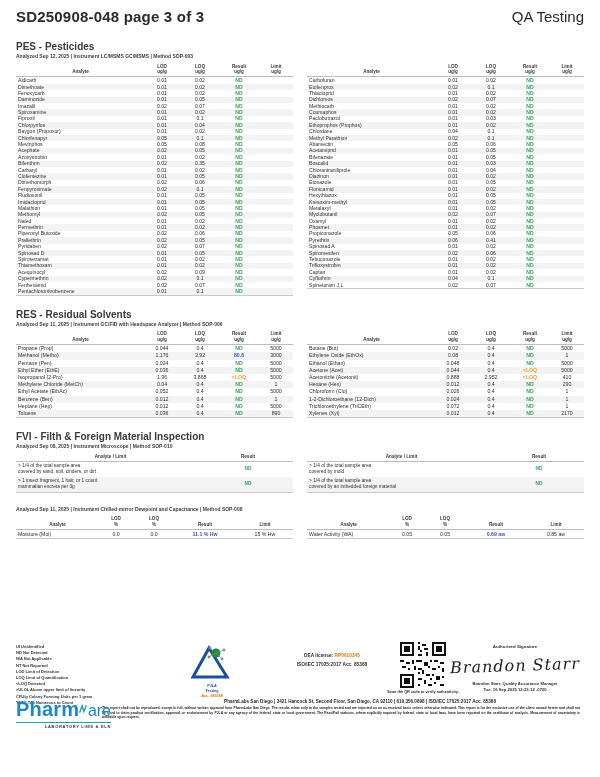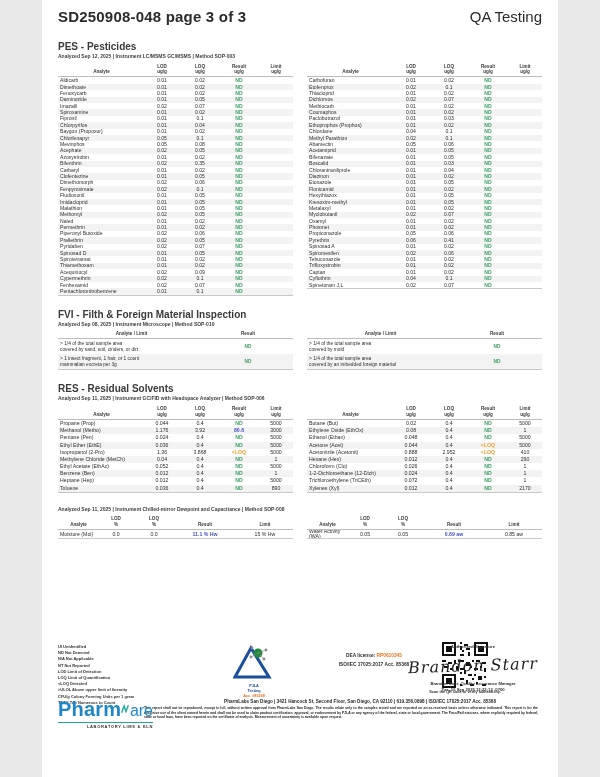--- a/index.html
+++ b/index.html
@@ -1,16 +1,16 @@
 <!DOCTYPE html>
 <html><head>
 <meta charset="utf-8">
 <style>
   html,body{margin:0;padding:0;background:#e8e8e8;}
-  .page{width:516px;height:777px;background:#fff;position:relative;margin:0 auto;
+  .page{width:600px;height:777px;background:#fff;position:relative;margin:0 auto;
         font-family:"Liberation Sans",sans-serif;color:#2e2e2e;overflow:hidden;}
   
   .hdr{position:absolute;top:8px;left:16px;right:16px;display:flex;justify-content:space-between;align-items:baseline;}
   .hdr .doc-title{font-size:15px;font-weight:700;color:#2b2b2b;letter-spacing:.2px;}
   .hdr .qa{font-size:15px;font-weight:500;color:#2b2b2b;}
   
   .content{position:absolute;top:41px;left:16px;right:16px;}
   .section{margin-bottom:13px;}
   .sec-title{font-size:10px;font-weight:700;color:#3a3a3a;margin:0 0 1px 0;}
   .sec-sub{font-size:5px;color:#3e3e3e;margin:0 0 3px 0;font-weight:700;}
@@ -638,67 +638,20 @@
                 <div class="cell c-num">0.07</div>
                 <div class="cell c-res res-nd">ND</div>
                 <div class="cell c-lim"></div>
               </div>
             </div>
         </div>
       </div>
     </div>
 
     <div class="section">
-      <div class="sec-title">FVI - Filth &amp; Foreign Material Inspection</div>
-      <div class="sec-sub">Analyzed Sep 08, 2025  |  Instrument Microscope  | Method SOP-010</div>
-      <div class="tbl">
-        <div class="half">
-          <div class="hrow">
-            <div class="hc c-an">Analyte / Limit</div>
-            <div class="hc fvi-res">Result</div>
-          </div>
-          <div class="fvi-rows">
-
-              <div class="fvi-row">
-                <div class="fvi-an">&gt; 1/4 of the total sample area
-covered by sand, soil, cinders, or dirt</div>
-                <div class="fvi-res res-nd">ND</div>
-              </div>
-
-              <div class="fvi-row">
-                <div class="fvi-an">&gt; 1 insect fragment, 1 hair, or 1 count
-mammalian excreta per 3g</div>
-                <div class="fvi-res res-nd">ND</div>
-              </div>
-            </div>
-        </div>
-        <div class="half">
-          <div class="hrow">
-            <div class="hc c-an">Analyte / Limit</div>
-            <div class="hc fvi-res">Result</div>
-          </div>
-          <div class="fvi-rows">
-
-              <div class="fvi-row">
-                <div class="fvi-an">&gt; 1/4 of the total sample area
-covered by mold</div>
-                <div class="fvi-res res-nd">ND</div>
-              </div>
-
-              <div class="fvi-row">
-                <div class="fvi-an">&gt; 1/4 of the total sample area
-covered by an imbedded foreign material</div>
-                <div class="fvi-res res-nd">ND</div>
-              </div>
-            </div>
-        </div>
-      </div>
-    </div>
-
-    <div class="section">
       <div class="sec-title">RES - Residual Solvents</div>
       <div class="sec-sub">Analyzed Sep 11, 2025  |  Instrument GC/FID with Headspace Analyzer  | Method SOP-006</div>
       <div class="tbl">
         <div class="half">
           <div class="hrow">
             <div class="hc c-an">Analyte</div>
             <div class="hc c-num"><span>LOD</span><br><span>ug/g</span></div>
             <div class="hc c-num"><span>LOQ</span><br><span>ug/g</span></div>
             <div class="hc c-res"><span>Result</span><br><span>ug/g</span></div>
             <div class="hc c-lim"><span>Limit</span><br><span>ug/g</span></div>
@@ -867,20 +820,67 @@
                 <div class="cell c-res res-nd">ND</div>
                 <div class="cell c-lim">1</div>
               </div>
 
               <div class="row">
                 <div class="cell c-an">Xylenes (Xyl)</div>
                 <div class="cell c-num">0.012</div>
                 <div class="cell c-num">0.4</div>
                 <div class="cell c-res res-nd">ND</div>
                 <div class="cell c-lim">2170</div>
+              </div>
+            </div>
+        </div>
+      </div>
+    </div>
+
+    <div class="section">
+      <div class="sec-title">FVI - Filth &amp; Foreign Material Inspection</div>
+      <div class="sec-sub">Analyzed Sep 08, 2025  |  Instrument Microscope  | Method SOP-010</div>
+      <div class="tbl">
+        <div class="half">
+          <div class="hrow">
+            <div class="hc c-an">Analyte / Limit</div>
+            <div class="hc fvi-res">Result</div>
+          </div>
+          <div class="fvi-rows">
+
+              <div class="fvi-row">
+                <div class="fvi-an">&gt; 1/4 of the total sample area
+covered by sand, soil, cinders, or dirt</div>
+                <div class="fvi-res res-nd">ND</div>
+              </div>
+
+              <div class="fvi-row">
+                <div class="fvi-an">&gt; 1 insect fragment, 1 hair, or 1 count
+mammalian excreta per 3g</div>
+                <div class="fvi-res res-nd">ND</div>
+              </div>
+            </div>
+        </div>
+        <div class="half">
+          <div class="hrow">
+            <div class="hc c-an">Analyte / Limit</div>
+            <div class="hc fvi-res">Result</div>
+          </div>
+          <div class="fvi-rows">
+
+              <div class="fvi-row">
+                <div class="fvi-an">&gt; 1/4 of the total sample area
+covered by mold</div>
+                <div class="fvi-res res-nd">ND</div>
+              </div>
+
+              <div class="fvi-row">
+                <div class="fvi-an">&gt; 1/4 of the total sample area
+covered by an imbedded foreign material</div>
+                <div class="fvi-res res-nd">ND</div>
               </div>
             </div>
         </div>
       </div>
     </div>
 
     <div class="section mwa">
       <div class="sec-sub">Analyzed Sep 11, 2025  |  Instrument Chilled-mirror Dewpoint and Capacitance  | Method SOP-008</div>
       <div class="tbl">
         <div class="half">

